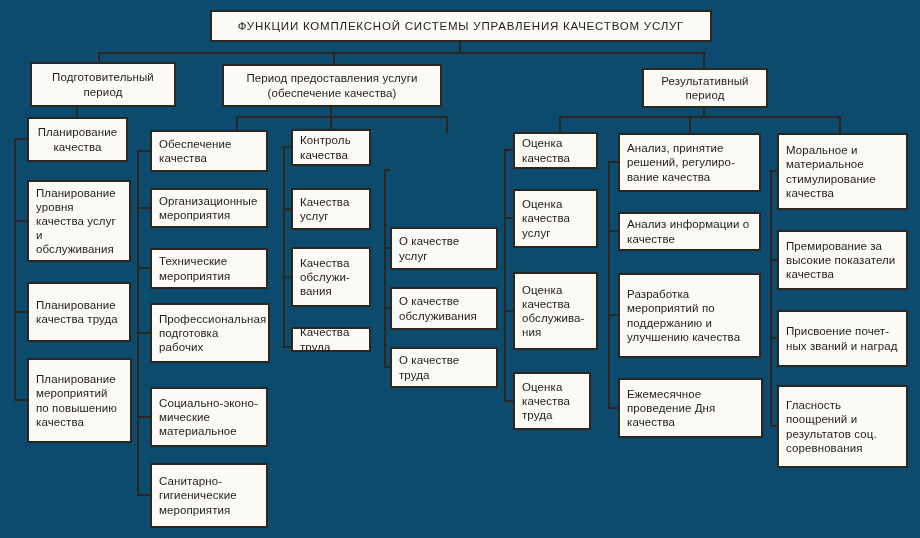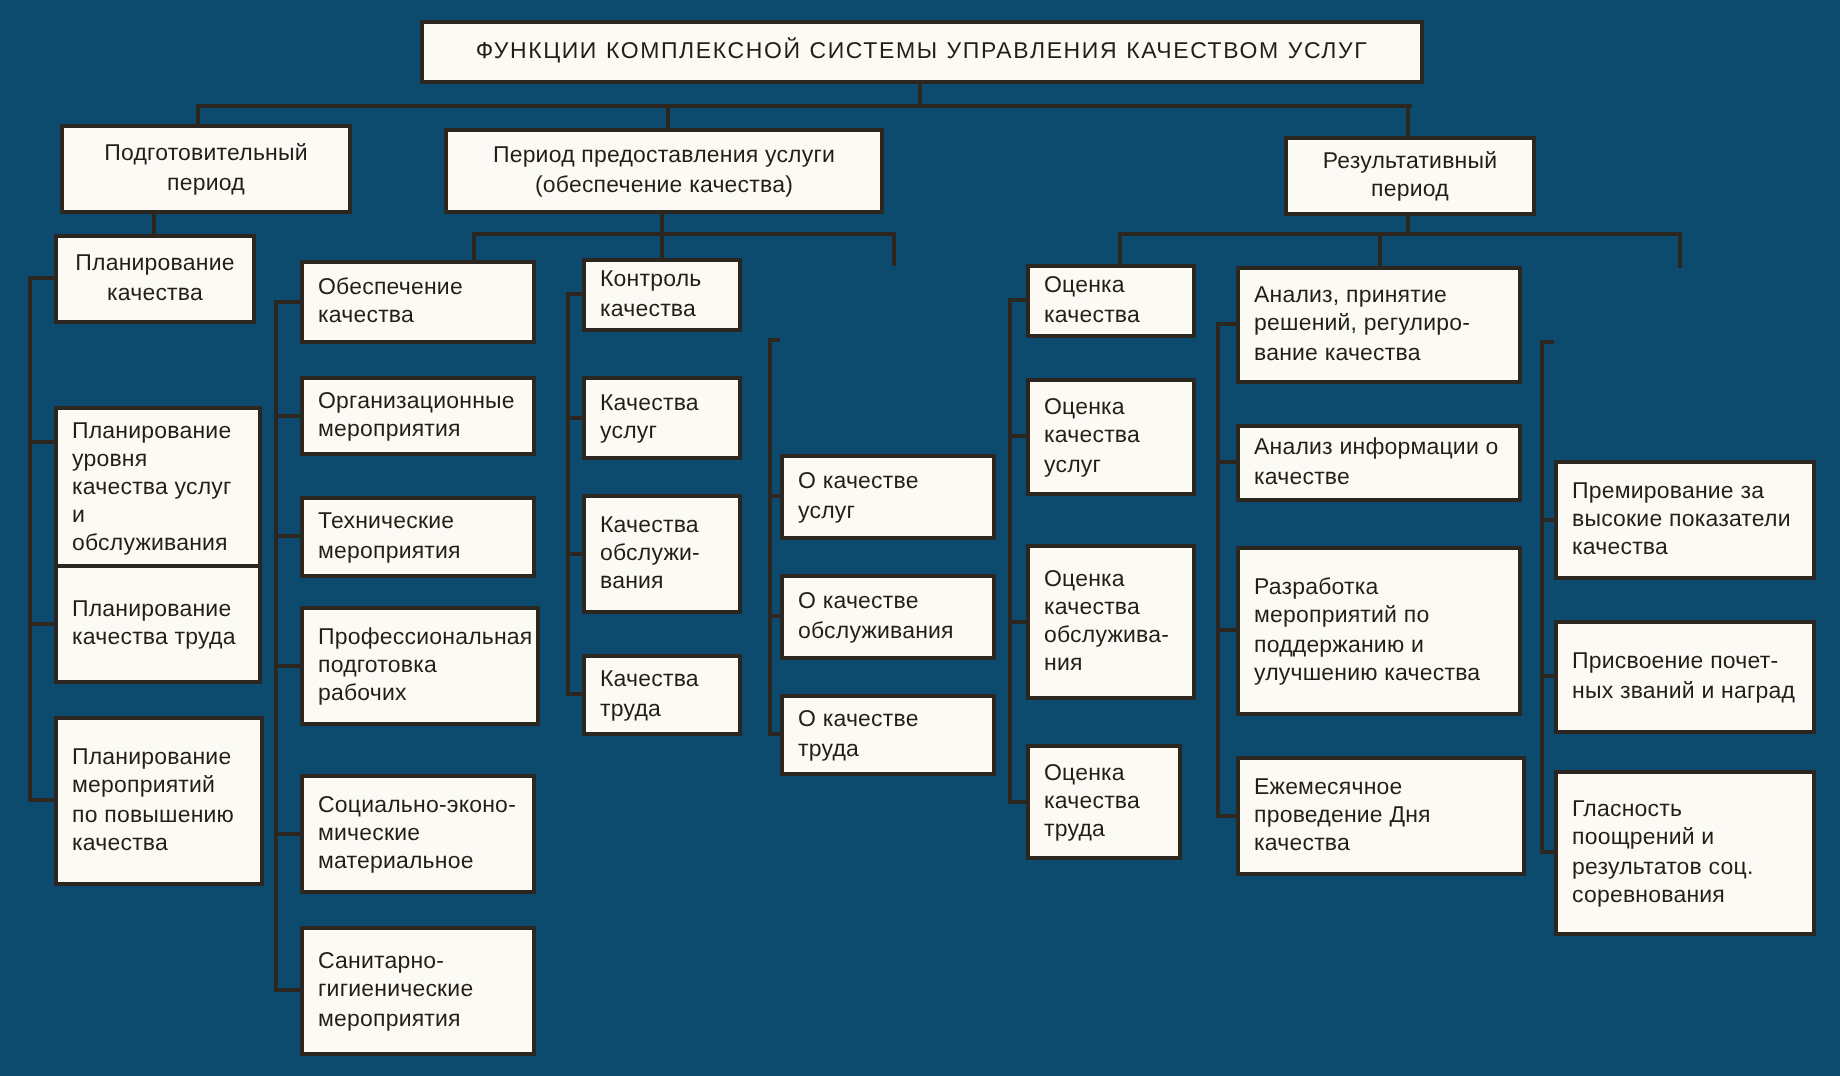--- a/index.html
+++ b/index.html
@@ -49,21 +49,21 @@
   <div class="vl" style="left:236px;top:116px;height:15px;"></div>
   <div class="vl" style="left:446px;top:116px;height:17px;"></div>
 
   <div class="vl" style="left:703px;top:107px;height:11px;"></div>
   <div class="hl" style="left:559px;top:116px;width:282px;"></div>
   <div class="vl" style="left:559px;top:116px;height:17px;"></div>
   <div class="vl" style="left:689px;top:116px;height:18px;"></div>
   <div class="vl" style="left:839px;top:116px;height:18px;"></div>
 
   <div class="box center" style="left:27px;top:117px;width:101px;height:45px;">Планирование качества</div>
-  <div class="box" style="left:27px;top:180px;width:104px;height:82px;margin-top:23px;">Планирование уровня качества услуг и обслуживания</div>
+  <div class="box" style="left:27px;top:180px;width:104px;height:82px;">Планирование уровня качества услуг и обслуживания</div>
   <div class="box" style="left:27px;top:282px;width:104px;height:60px;">Планирование качества труда</div>
   <div class="box" style="left:27px;top:358px;width:105px;height:85px;">Планирование мероприятий по повышению качества</div>
   <div class="vl" style="left:14px;top:138px;height:263px;"></div>
   <div class="hl" style="left:14px;top:138px;width:13px;"></div>
   <div class="hl" style="left:14px;top:220px;width:13px;"></div>
   <div class="hl" style="left:14px;top:311px;width:13px;"></div>
   <div class="hl" style="left:14px;top:399px;width:13px;"></div>
 
   <div class="box" style="left:150px;top:130px;width:118px;height:42px;">Обеспечение качества</div>
   <div class="box" style="left:150px;top:188px;width:118px;height:40px;">Организационные мероприятия</div>
@@ -75,21 +75,21 @@
   <div class="hl" style="left:137px;top:150px;width:13px;"></div>
   <div class="hl" style="left:137px;top:207px;width:13px;"></div>
   <div class="hl" style="left:137px;top:267px;width:13px;"></div>
   <div class="hl" style="left:137px;top:332px;width:13px;"></div>
   <div class="hl" style="left:137px;top:416px;width:13px;"></div>
   <div class="hl" style="left:137px;top:494px;width:13px;"></div>
 
   <div class="box" style="left:291px;top:129px;width:80px;height:37px;">Контроль качества</div>
   <div class="box" style="left:291px;top:188px;width:80px;height:42px;">Качества услуг</div>
   <div class="box" style="left:291px;top:247px;width:80px;height:60px;">Качества обслужи­вания</div>
-  <div class="box" style="left:291px;top:327px;width:80px;height:41px;">Качества труда</div>
+  <div class="box" style="left:291px;top:327px;width:80px;height:25px;">Качества труда</div>
   <div class="vl" style="left:283px;top:146px;height:202px;"></div>
   <div class="hl" style="left:283px;top:146px;width:8px;"></div>
   <div class="hl" style="left:283px;top:208px;width:8px;"></div>
   <div class="hl" style="left:283px;top:276px;width:8px;"></div>
   <div class="hl" style="left:283px;top:346px;width:8px;"></div>
 
   <div class="box" style="left:390px;top:227px;width:108px;height:43px;">О качестве услуг</div>
   <div class="box" style="left:390px;top:287px;width:108px;height:43px;">О качестве обслуживания</div>
   <div class="box" style="left:390px;top:347px;width:108px;height:41px;">О качестве труда</div>
   <div class="vl" style="left:384px;top:169px;height:199px;"></div>
@@ -111,20 +111,21 @@
   <div class="box" style="left:618px;top:133px;width:143px;height:59px;">Анализ, принятие решений, регулиро­вание качества</div>
   <div class="box" style="left:618px;top:212px;width:143px;height:39px;">Анализ информации о качестве</div>
   <div class="box" style="left:618px;top:273px;width:143px;height:85px;">Разработка мероприятий по поддержанию и улучшению качества</div>
   <div class="box" style="left:618px;top:378px;width:145px;height:60px;">Ежемесячное проведение Дня качества</div>
   <div class="vl" style="left:608px;top:161px;height:248px;"></div>
   <div class="hl" style="left:608px;top:161px;width:10px;"></div>
   <div class="hl" style="left:608px;top:230px;width:10px;"></div>
   <div class="hl" style="left:608px;top:314px;width:10px;"></div>
   <div class="hl" style="left:608px;top:407px;width:10px;"></div>
 
+  <div class="box" style="left:777px;top:133px;width:131px;height:77px;">Моральное и материальное стимулирование качества</div>
   <div class="box" style="left:777px;top:230px;width:131px;height:60px;">Премирование за высокие пока­затели качества</div>
   <div class="box" style="left:777px;top:310px;width:131px;height:57px;">Присвоение почет­ных званий и наград</div>
   <div class="box" style="left:777px;top:385px;width:131px;height:83px;">Гласность поощрений и результатов соц. соревнования</div>
   <div class="vl" style="left:770px;top:170px;height:257px;"></div>
   <div class="hl" style="left:770px;top:170px;width:7px;"></div>
   <div class="hl" style="left:770px;top:259px;width:7px;"></div>
   <div class="hl" style="left:770px;top:337px;width:7px;"></div>
   <div class="hl" style="left:770px;top:425px;width:7px;"></div>
 
 </div>

